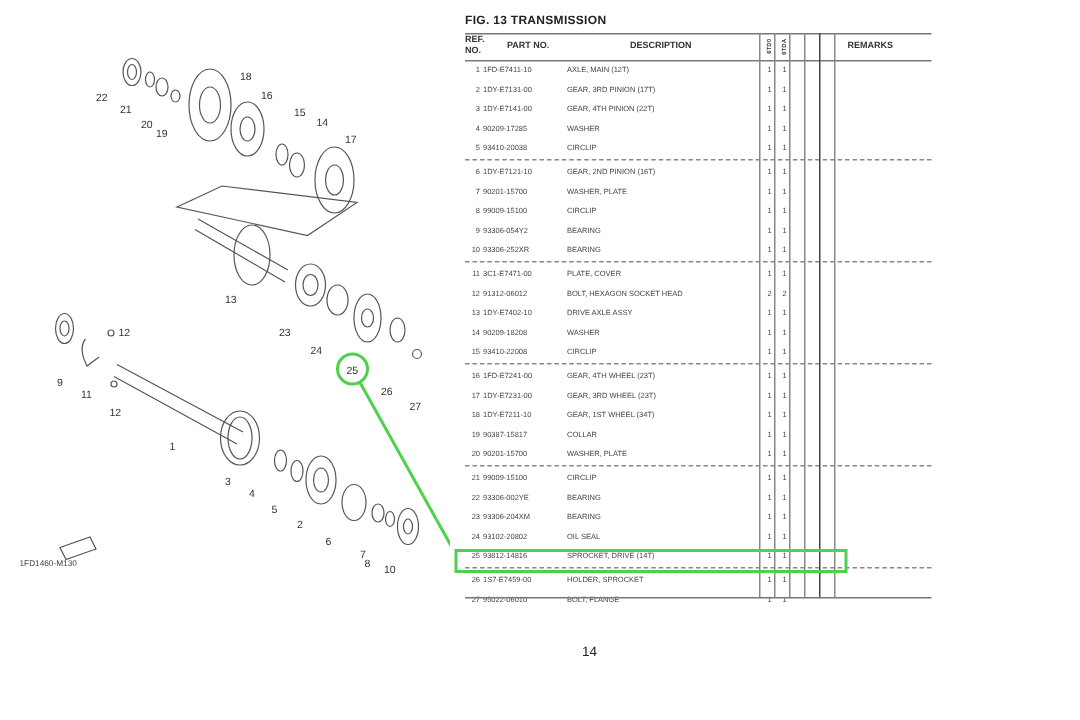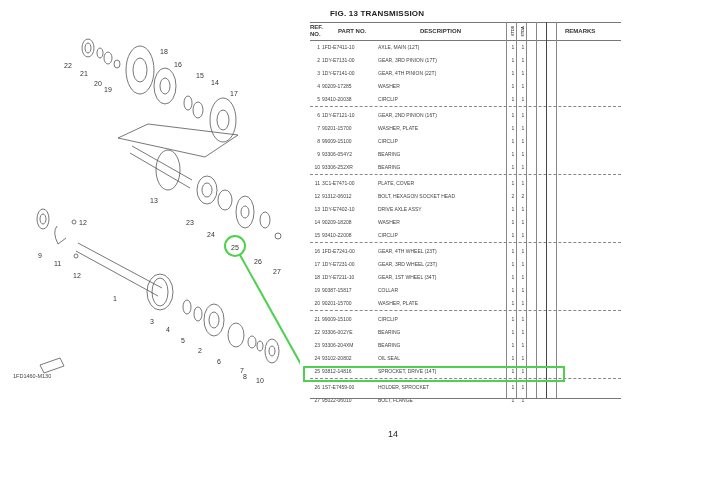--- a/index.html
+++ b/index.html
@@ -1,20 +1,20 @@
 <!DOCTYPE html>
 <html><head>
 <meta charset="utf-8">
 <style>
   html, body { margin:0; padding:0; background:#ffffff; }
   body { width:720px; height:480px; position:relative; overflow:hidden; font-family:"Liberation Sans", sans-serif; color:#333; }
   .diagram { position:absolute; left:0; top:0; width:300px; height:400px; }
   .diagram svg { position:absolute; left:0; top:0; }
   .callout { position:absolute; font-size:7px; color:#333; }
-  .fig-title { position:absolute; left:310px; top:9px; font-size:8px; font-weight:bold; color:#222; letter-spacing:0.2px;margin-left:20px; }
+  .fig-title { position:absolute; left:310px; top:9px; font-size:8px; font-weight:bold; color:#222; letter-spacing:0.2px; }
   .table { position:absolute; left:310px; top:22px; width:311px; }
   .hdr { position:relative; height:17px; border-top:1px solid #777; border-bottom:1px solid #777; }
   .hdr span { position:absolute; font-size:6px; font-weight:bold; color:#333; }
   .vline { position:absolute; top:22px; height:376px; border-left:1px solid #888; }
   .vline.dark { border-left:1px solid #444; }
   .row { position:absolute; left:0; height:13px; width:311px; font-size:5px; color:#444; }
   .row span { position:absolute; top:4px; white-space:nowrap; }
   .row .ref { left:0; width:10px; text-align:right; }
   .row .pn { left:12px; }
   .row .desc { left:68px; }

